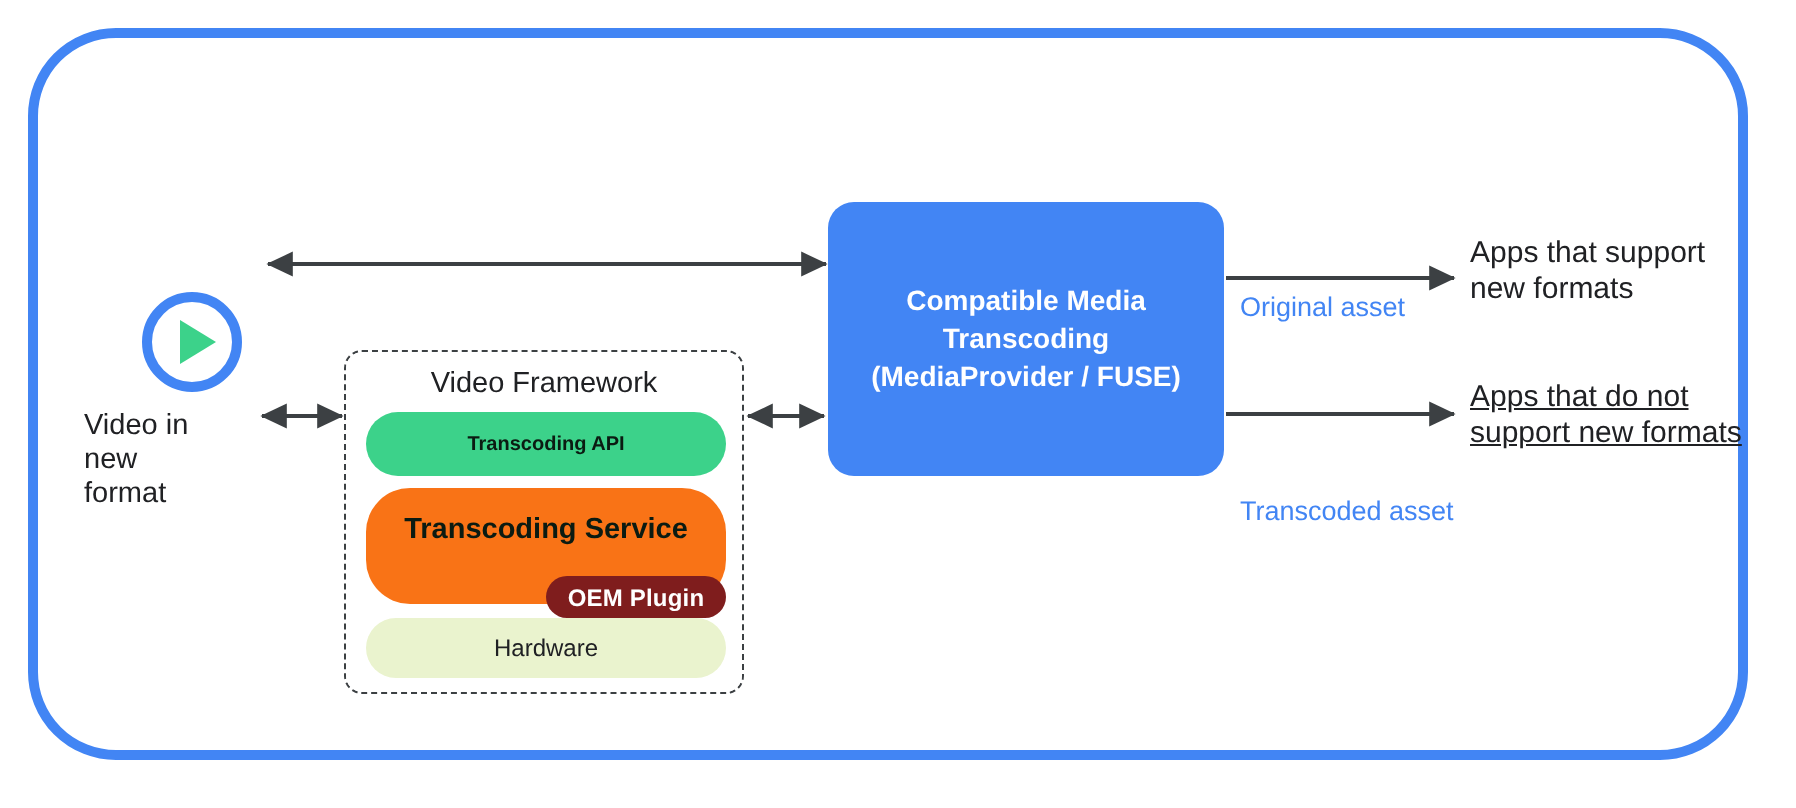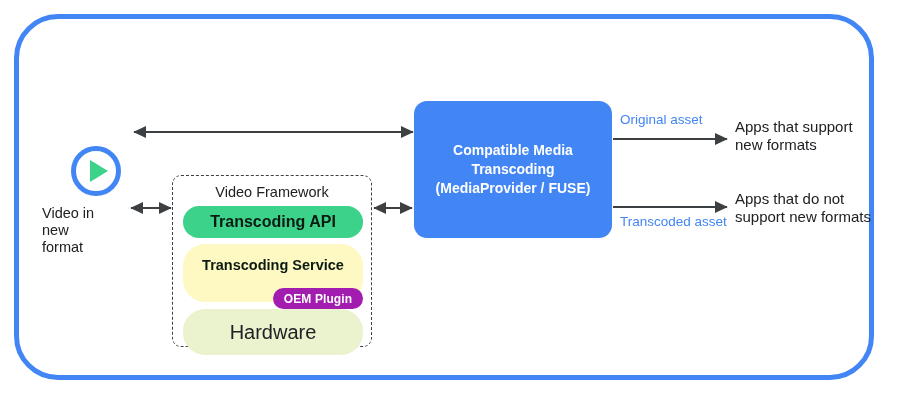--- a/index.html
+++ b/index.html
@@ -94,48 +94,48 @@
     border-radius: 22px;
     display: flex;
     align-items: center;
     justify-content: center;
     box-sizing: border-box;
   }
   #transcoding-api {
     top: 30px;
     height: 32px;
     background: #3cd28a;
-    font-size: 16px;
+    font-size: 10px;
     font-weight: bold;
     color: #0b1b12;
   }
   #transcoding-service {
     top: 68px;
     height: 58px;
-    background: #fef9c3;
+    background: #f97316;
     font-size: 14.5px;
     font-weight: bold;
     color: #0b1b12;
     align-items: flex-start;
     padding-top: 13px;
   }
   #hardware {
     top: 133px;
-    height: 46px;
+    height: 30px;
     background: #eaf3ce;
-    font-size: 20px;
+    font-size: 12px;
     color: #202124;
   }
   #oem-plugin {
     position: absolute;
     left: 100px;
     top: 112px;
     width: 90px;
     height: 21px;
-    background: #a21caf;
+    background: #7f1d1d;
     border-radius: 11px;
     display: flex;
     align-items: center;
     justify-content: center;
     font-size: 12px;
     font-weight: bold;
     color: #ffffff;
     letter-spacing: 0.1px;
   }
 
@@ -166,33 +166,34 @@
     position: absolute;
     overflow: visible;
   }
 
   
   .asset-label {
     position: absolute;
     font-size: 13.5px;
     color: #4285f4;
     white-space: nowrap;
+    margin-top: 34px;
   }
   #original-asset-label { left: 620px; top: 112px; }
   #transcoded-asset-label { left: 620px; top: 214px; }
 
   .apps-label {
     position: absolute;
     font-size: 15px;
     line-height: 18px;
     color: #202124;
     white-space: pre-line;
   }
   #apps-support-label { left: 735px; top: 118px; }
-  #apps-no-support-label { left: 735px; top: 190px; }
+  #apps-no-support-label { left: 735px; top: 190px; text-decoration: underline; }
 </style>
 </head>
 <body>
 
 <div id="canvas">
 
   <div id="outer-frame"></div>
 
   <svg class="arrow-svg" style="left:0;top:0;width:898px;height:404px;">
     <defs>

